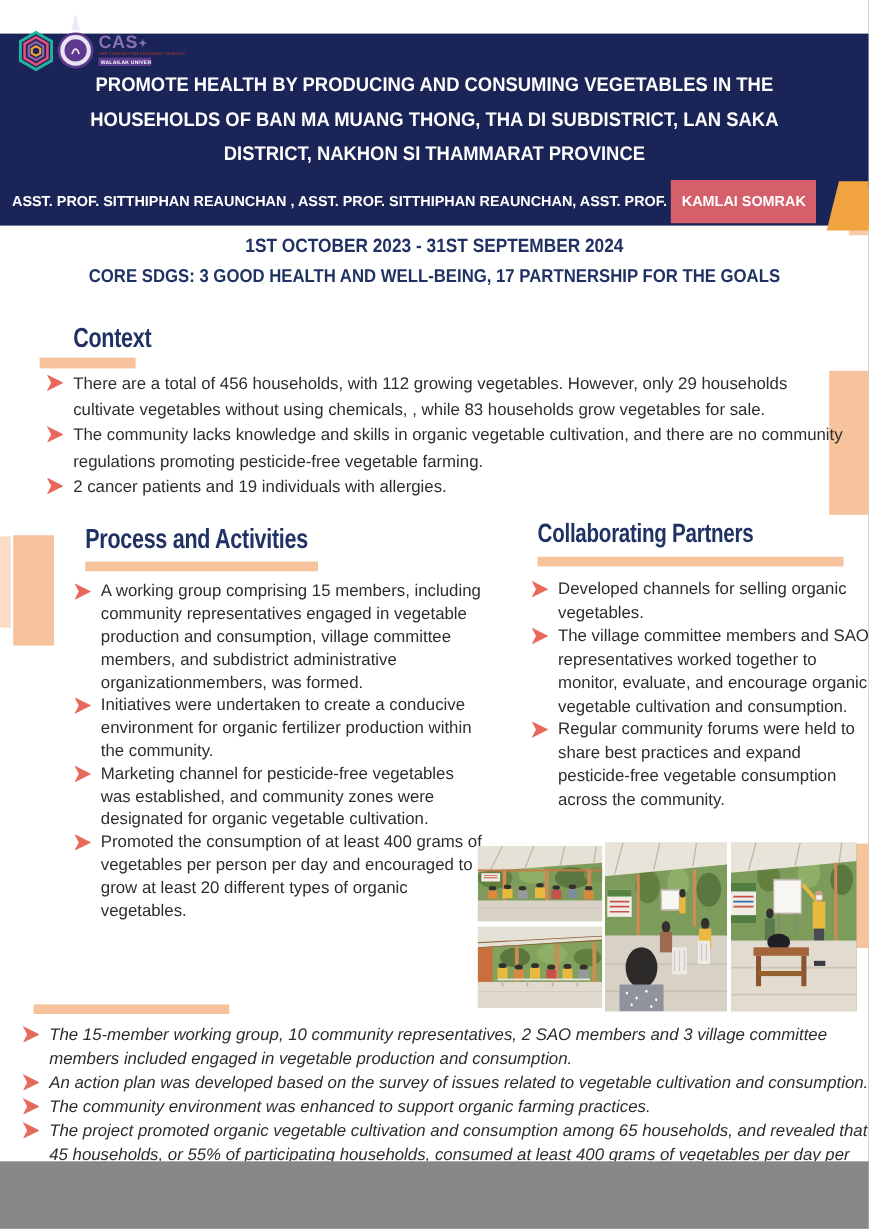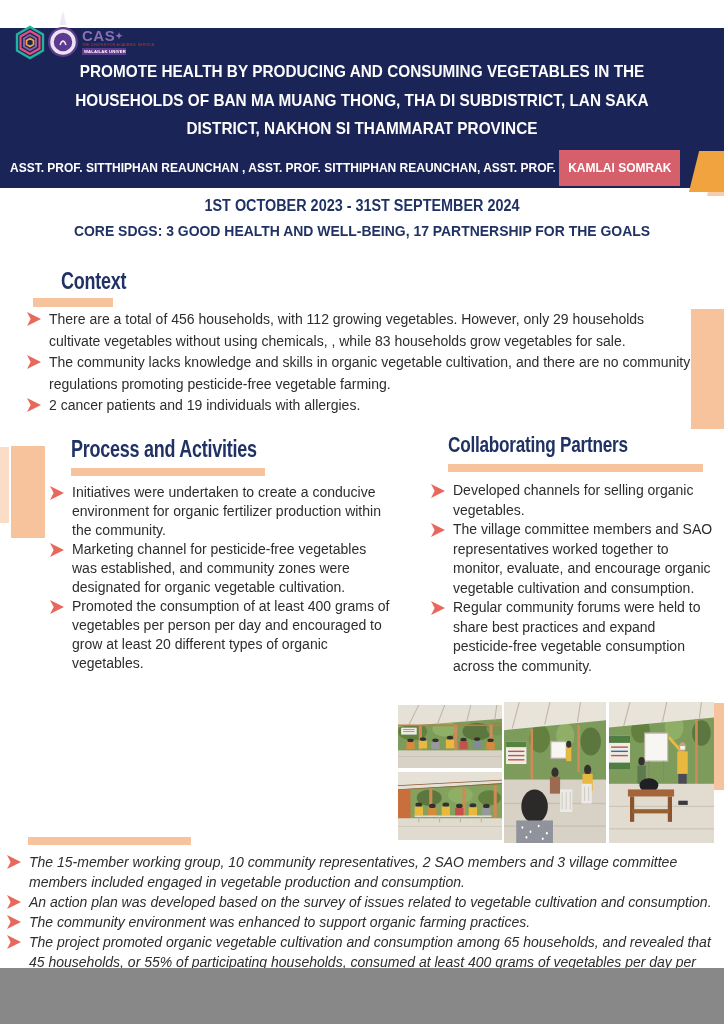--- a/index.html
+++ b/index.html
@@ -39,21 +39,21 @@
           font-size:16px;white-space:nowrap;transform:scaleX(.9);}
   .sdgs{left:0;top:222px;width:724px;text-align:center;color:var(--heading);font-weight:bold;
         font-size:15.5px;white-space:nowrap;transform:scaleX(.9);}
 
   
   .sec-heading{color:var(--heading);font-weight:bold;font-size:23px;line-height:27px;white-space:nowrap;}
   .sec-heading span{display:inline-block;transform:scaleX(.78);transform-origin:0 50%;letter-spacing:-.3px;}
   .rule{background:var(--peach);}
 
   
-  .blist{color:var(--text);}
+  .blist{color:var(--text);margin-left:12px;}
   .bitem{display:flex;align-items:flex-start;}
   .arrow{flex:0 0 14px;height:14px;margin:3px 8px 0 0;background:var(--arrow);
          clip-path:polygon(0 0,100% 50%,0 100%,26% 50%);}
   .btext{flex:1 1 auto;}
   .ctx{font-size:14px;line-height:21.5px;}
   .col{font-size:14px;line-height:19px;}
   .col2{font-size:14px;line-height:19.5px;}
   .bot{font-size:14px;line-height:20px;}
 
   
@@ -124,20 +124,24 @@
         <span class="arrow"></span>
         <span class="btext">2 cancer patients and 19 individuals with allergies.</span>
       </div>
   </div>
 
   <div class="abs blk-light" style="left:0;top:447px;width:9px;height:76px;"></div>
   <div class="abs blk" style="left:11px;top:446px;width:34px;height:92px;"></div>
   <div class="abs sec-heading" style="left:71px;top:436px;"><span>Process and Activities</span></div>
   <div class="abs rule" style="left:71px;top:468px;width:194px;height:8px;"></div>
   <div class="abs blist col" style="left:50px;top:483px;width:344px;">
+    <div class="bitem">
+        <span class="arrow"></span>
+        <span class="btext">A working group comprising 15 members, including community representatives engaged in vegetable production and consumption, village committee members, and subdistrict administrative organizationmembers, was formed.</span>
+      </div>
     <div class="bitem">
         <span class="arrow"></span>
         <span class="btext">Initiatives were undertaken to create a conducive environment for organic fertilizer production within the community.</span>
       </div>
     <div class="bitem">
         <span class="arrow"></span>
         <span class="btext">Marketing channel for pesticide-free vegetables was established, and community zones were designated for organic vegetable cultivation.</span>
       </div>
     <div class="bitem">
         <span class="arrow"></span>

